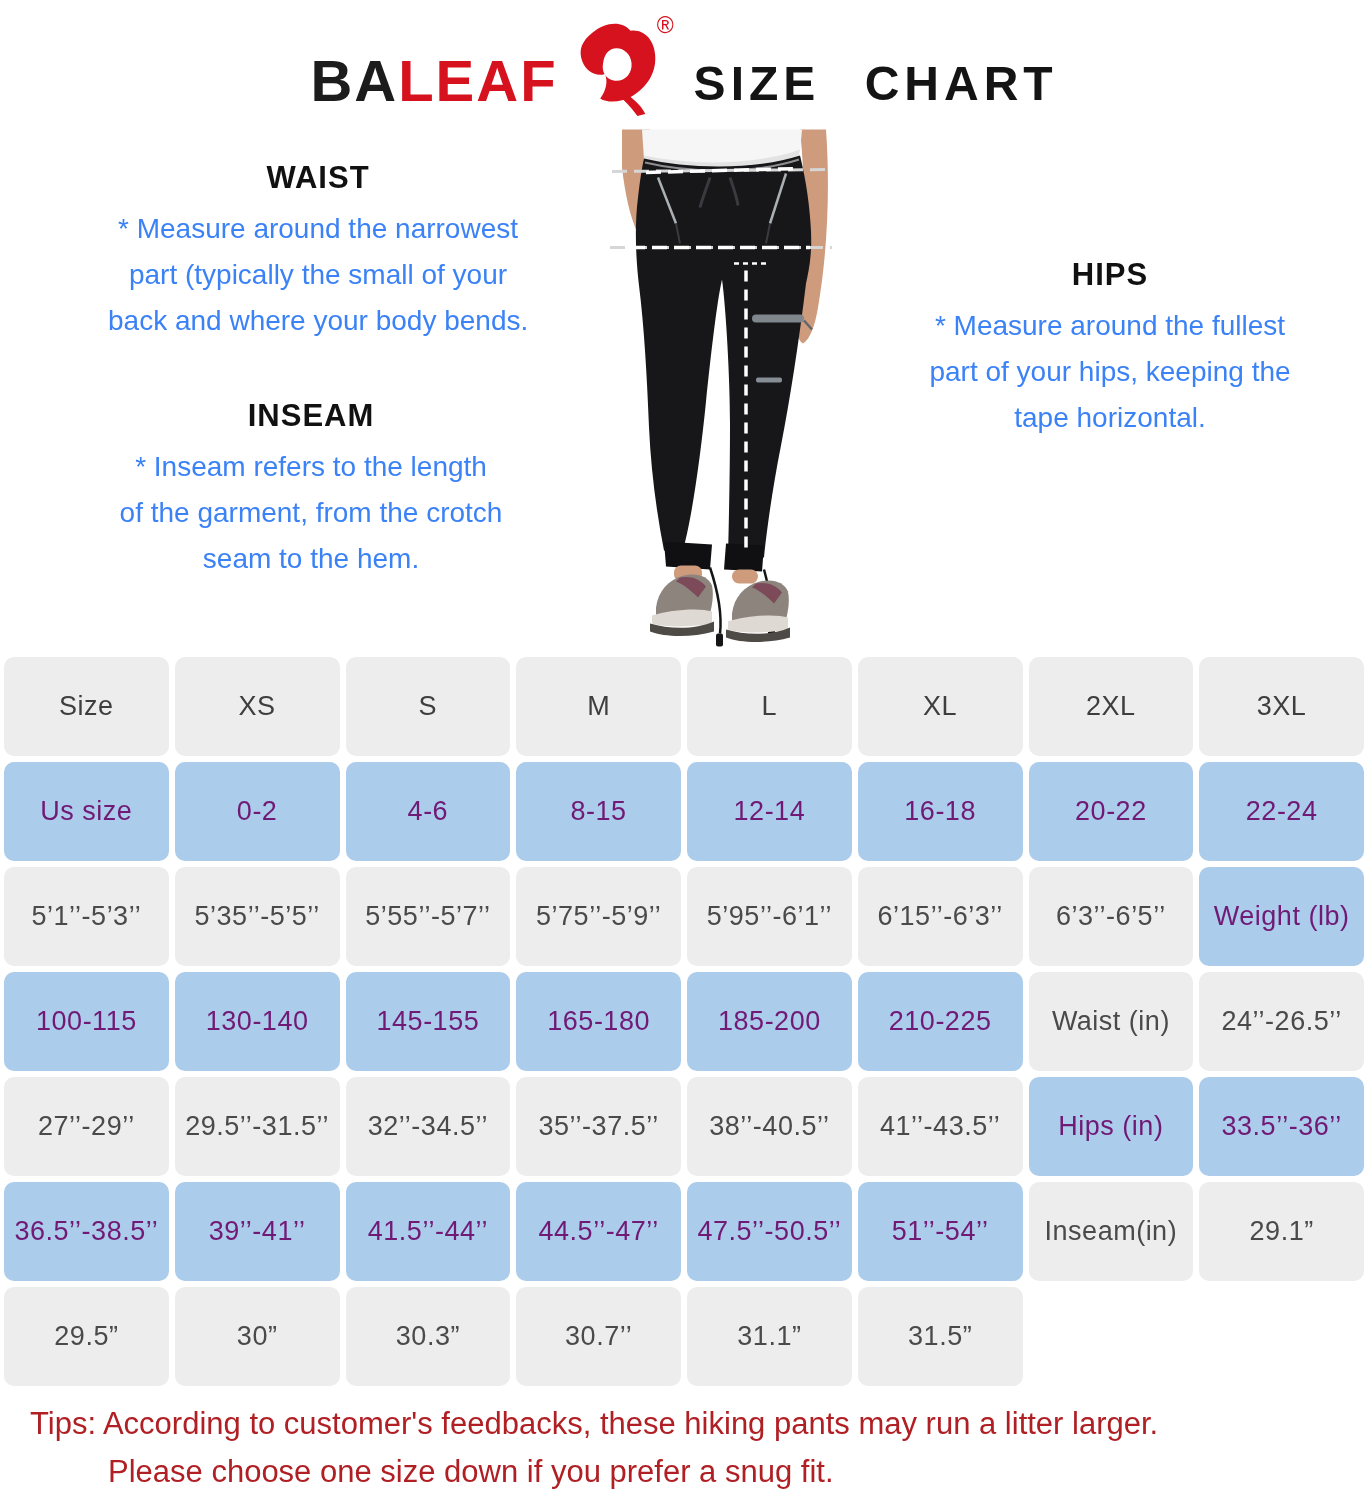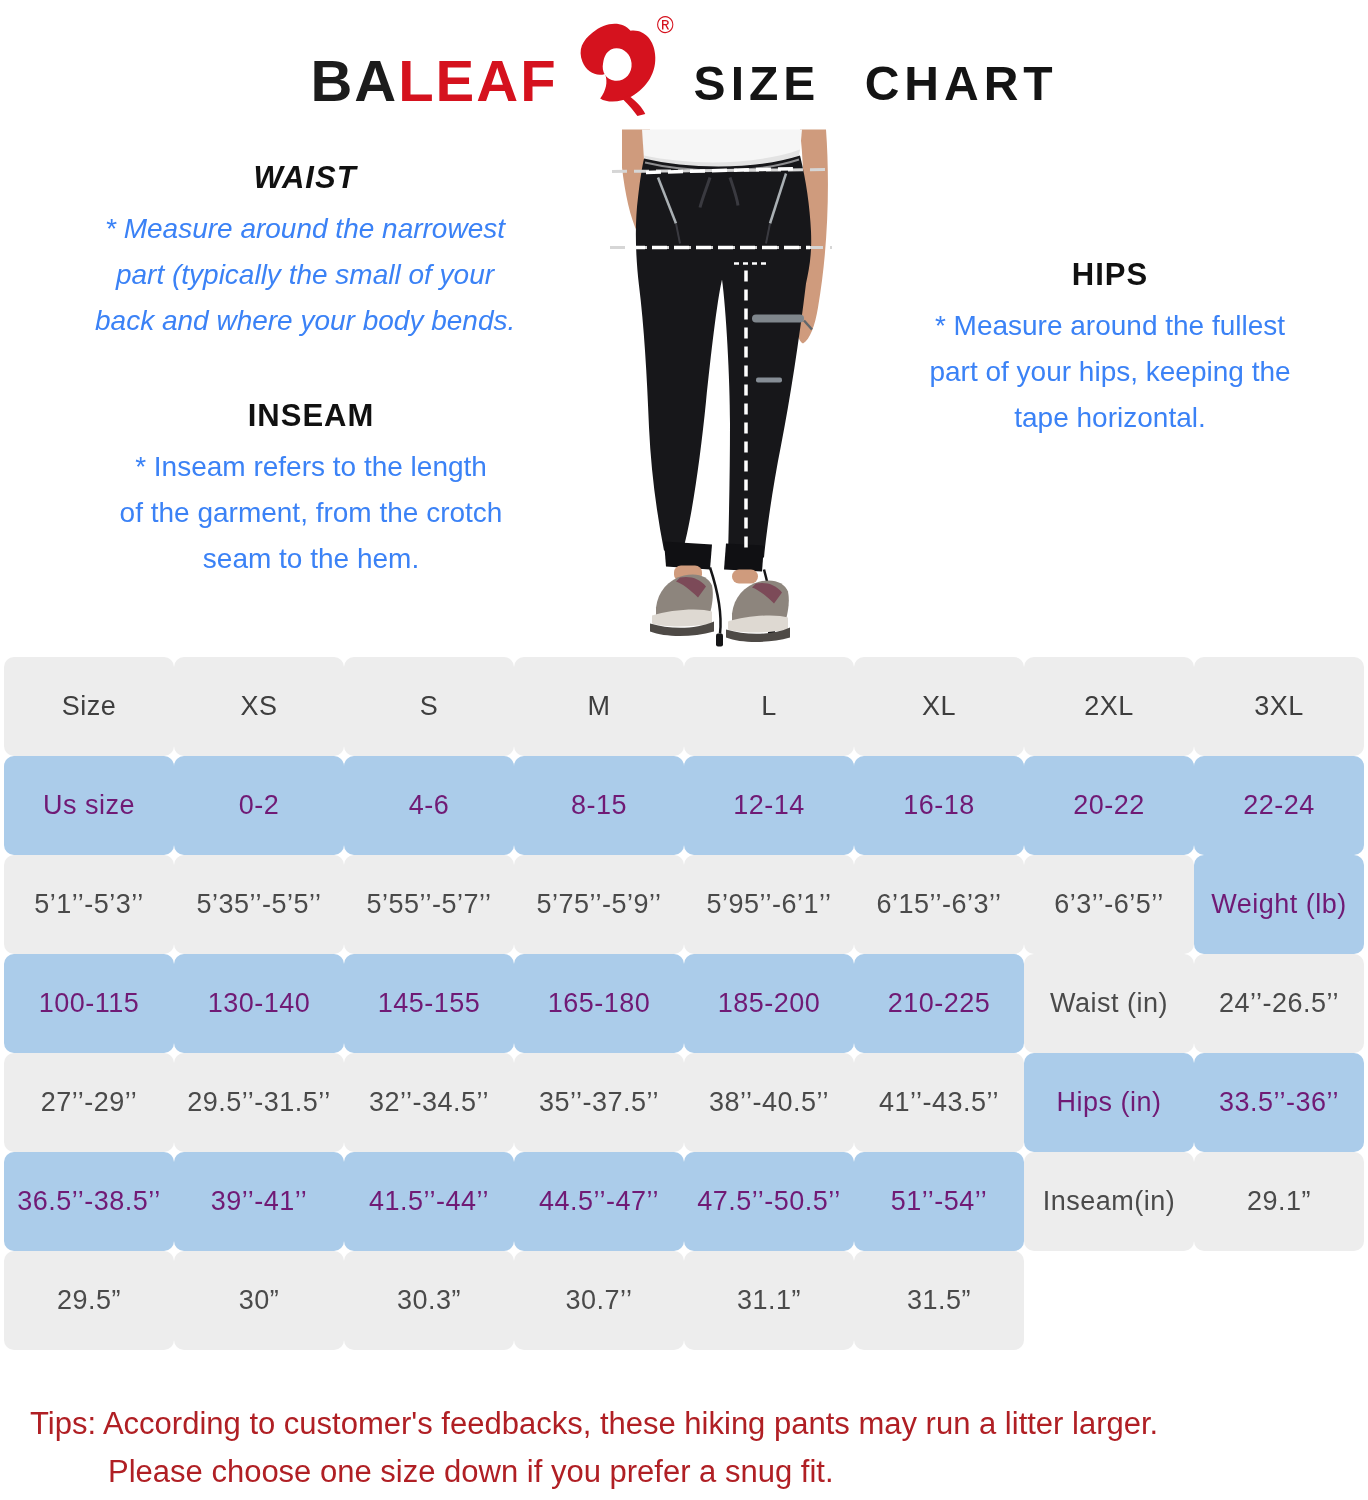--- a/index.html
+++ b/index.html
@@ -14,31 +14,31 @@
   .logo-wrap{position:relative;width:98px;height:104px;margin:0 6px 0 2px;}
   .logo-wrap svg{width:98px;height:104px;display:block;}
   .reg{position:absolute;top:-4px;right:-16px;color:#d5121e;font-size:23px;font-weight:normal;}
   .size-title{font-size:48px;font-weight:bold;color:#141414;letter-spacing:5px;word-spacing:26px;
               line-height:1;margin-left:30px;padding-bottom:12px;}
 
   
   .gblock{position:absolute;}
   .gblock h3{margin:0 0 10px 0;font-size:31px;font-weight:bold;color:#111;text-align:center;letter-spacing:1px;}
   .gblock .line{font-size:28px;color:#3b82f6;line-height:46px;white-space:nowrap;text-align:center;}
-  .waist{left:95px;top:160px;width:420px;font-style:italic;}
+  .waist{left:108px;top:160px;width:420px;}
   .inseam{left:95px;top:398px;width:432px;}
   .hips{left:912px;top:257px;width:396px;}
 
   
   .model{position:absolute;left:560px;top:128px;width:320px;height:530px;}
   .model svg{width:100%;height:100%;display:block;}
 
   
   .size-table{position:absolute;left:4px;top:657px;width:1360px;
-              display:grid;grid-template-columns:repeat(8,1fr);}
+              display:grid;grid-template-columns:repeat(8,1fr);gap:6px;}
   .cell{height:99px;border-radius:10px;display:flex;align-items:center;justify-content:center;
         font-size:27px;letter-spacing:0.5px;}
   .cell.gray{background:#ededed;color:#4a4a4a;}
   .cell.blue{background:#abccea;color:#701a75;}
   .cell.header{color:#3e3e3e;}
 
   
   .tips{position:absolute;left:30px;top:1400px;color:#b01f24;font-size:31px;line-height:48px;}
   .tips .l2{margin-left:78px;}
 </style>

